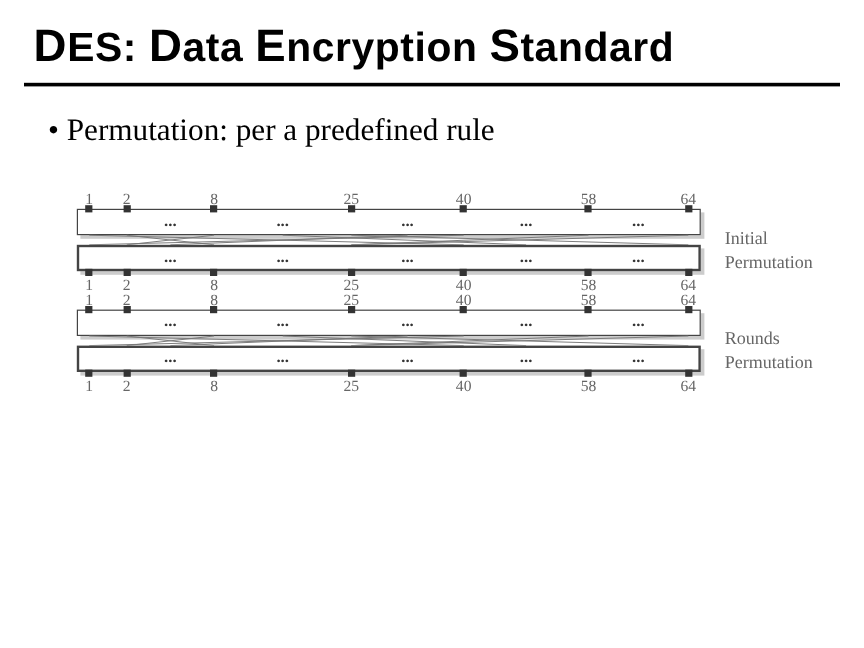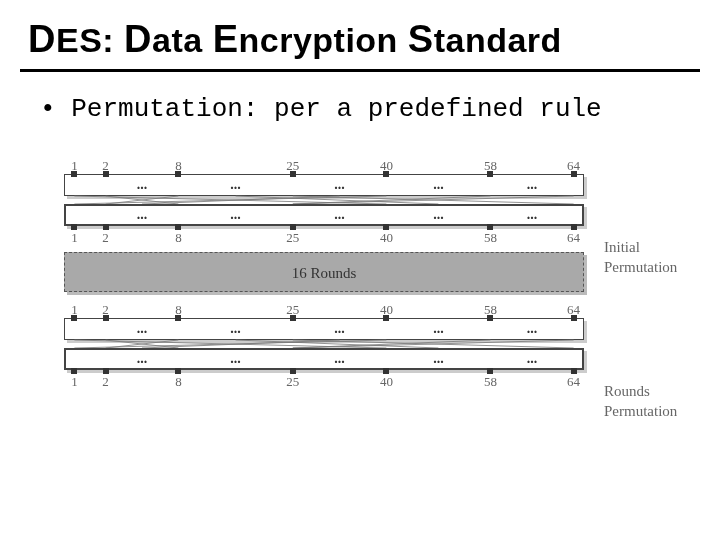--- a/index.html
+++ b/index.html
@@ -20,21 +20,21 @@
   }
   .title .big { font-size: 38px; }
   .underline {
     height: 3px;
     background: #000;
     margin: 4px 20px 0 20px;
   }
   .bullet {
     font-size: 26px;
     padding: 22px 0 0 40px;
-    font-family: Liberation Mono, monospace;
+    font-family: Liberation Serif, serif;
   }
   .bullet::before {
     content: "• ";
   }
   .diagram {
     position: absolute;
     top: 160px;
     left: 64px;
     width: 592px;
     font-family: "Times New Roman", serif;
@@ -81,21 +81,20 @@
     font-weight: bold;
     transform: translate(-50%, -50%);
   }
   .side-label {
     position: absolute;
     font-size: 15px;
     color: #666;
     left: 540px;
     width: 100px;
     line-height: 1.3;
-    margin-top: 48px;
   }
   .rounds {
     width: 520px;
     height: 40px;
     border: 1.5px dashed #555;
     background: #a9a9a9;
     text-align: center;
     line-height: 40px;
     font-size: 15px;
     color: #333;
@@ -190,21 +189,20 @@
     <div class="num" style="top:70px; left:44%">25</div>
     <div class="num" style="top:70px; left:62%">40</div>
     <div class="num" style="top:70px; left:82%">58</div>
     <div class="num" style="top:70px; left:98%">64</div>
 
     <div class="side-label" style="top:30px">
       <span>Initial</span><br><span>Permutation</span>
     </div>
   </div>
 
-  <div class="rounds">16 Rounds</div>
 
   <div class="perm-box">
     <div class="num" style="top:-2px; left:2%">1</div>
     <div class="num" style="top:-2px; left:8%">2</div>
     <div class="num" style="top:-2px; left:22%">8</div>
     <div class="num" style="top:-2px; left:44%">25</div>
     <div class="num" style="top:-2px; left:62%">40</div>
     <div class="num" style="top:-2px; left:82%">58</div>
     <div class="num" style="top:-2px; left:98%">64</div>
 

